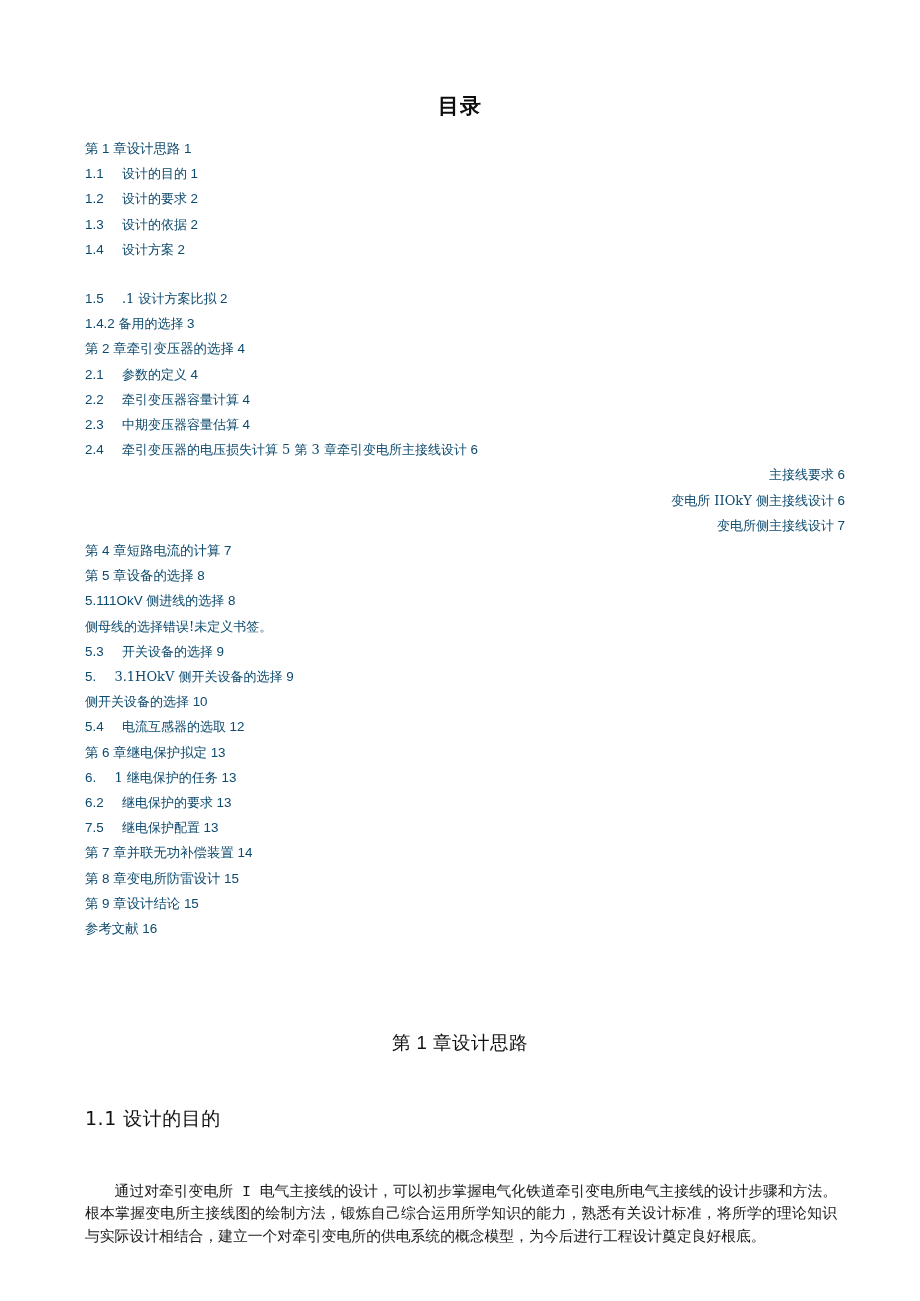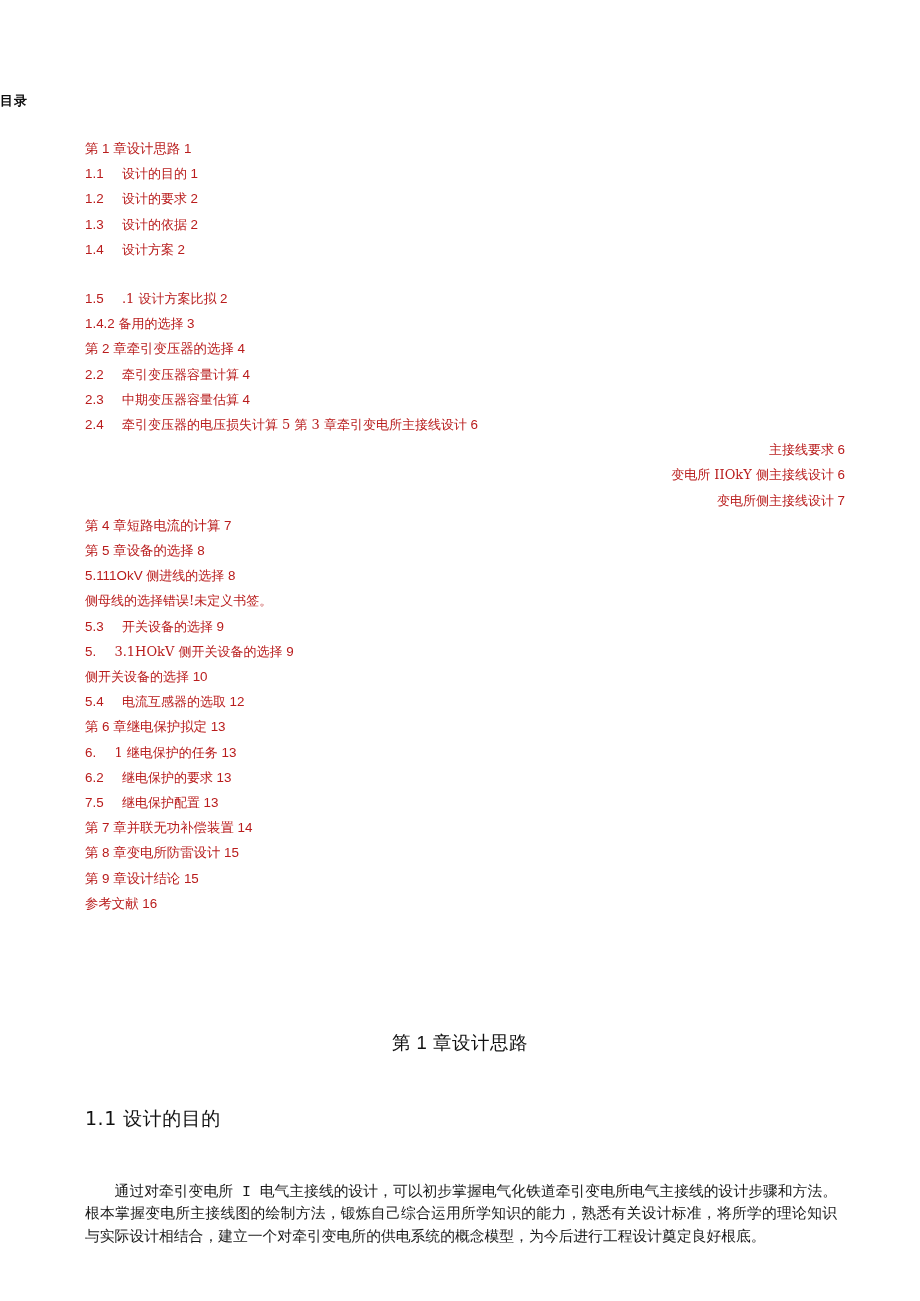--- a/index.html
+++ b/index.html
@@ -23,39 +23,40 @@
     height: 1301px;
     background: #ffffff;
   }
 
   
   .toc-title {
     position: absolute;
     left: 0;
     top: 92px;
     width: 920px;
+    text-align: center;
     font-family: "Liberation Sans", "DejaVu Sans", sans-serif;
     font-weight: bold;
-    font-size: 13px;
+    font-size: 21px;
     letter-spacing: 1px;
     color: #0d0d0d;
   }
 
   
   .toc {
     position: absolute;
     left: 85px;
     top: 136px;
     width: 760px;
   }
   .toc-entry {
     font-size: 14.6px;
     line-height: 25.2px;
     white-space: pre;
-    color: #b91c1c;
+    color: #0c4a6e;
   }
   .toc-entry.gap-before {
     margin-top: 24px;
   }
   .toc-entry.indent-1 {
     padding-left: 22px;
     text-align: right;
   }
   .toc-entry .num {
     font-family: "Liberation Sans", "DejaVu Sans", sans-serif;
@@ -119,20 +120,21 @@
 
   <div class="toc" id="toc-list">
       <div class="toc-entry"><span class="num">第 1 章设计思路</span><span> </span><span class="pg">1</span></div>
       <div class="toc-entry"><span class="num">1.1</span><span>     </span><span class="txt">设计的目的</span><span> </span><span class="pg">1</span></div>
       <div class="toc-entry"><span class="num">1.2</span><span>     </span><span class="txt">设计的要求</span><span> </span><span class="pg">2</span></div>
       <div class="toc-entry"><span class="num">1.3</span><span>     </span><span class="txt">设计的依据</span><span> </span><span class="pg">2</span></div>
       <div class="toc-entry"><span class="num">1.4</span><span>     </span><span class="txt">设计方案</span><span> </span><span class="pg">2</span></div>
       <div class="toc-entry gap-before"><span class="num">1.5</span><span>     </span><span class="txt">.1 设计方案比拟</span><span> </span><span class="pg">2</span></div>
       <div class="toc-entry"><span class="num">1.4.2</span><span> </span><span class="txt">备用的选择</span><span> </span><span class="pg">3</span></div>
       <div class="toc-entry"><span class="num">第 2 章牵引变压器的选择</span><span> </span><span class="pg">4</span></div>
+      <div class="toc-entry"><span class="num">2.1</span><span>     </span><span class="txt">参数的定义</span><span> </span><span class="pg">4</span></div>
       <div class="toc-entry"><span class="num">2.2</span><span>     </span><span class="txt">牵引变压器容量计算</span><span> </span><span class="pg">4</span></div>
       <div class="toc-entry"><span class="num">2.3</span><span>     </span><span class="txt">中期变压器容量估算</span><span> </span><span class="pg">4</span></div>
       <div class="toc-entry"><span class="num">2.4</span><span>     </span><span class="txt">牵引变压器的电压损失计算 5 第 3 章牵引变电所主接线设计</span><span> </span><span class="pg">6</span></div>
       <div class="toc-entry indent-1"><span class="txt">主接线要求</span><span> </span><span class="pg">6</span></div>
       <div class="toc-entry indent-1"><span class="txt">变电所 IIOkY 侧主接线设计</span><span> </span><span class="pg">6</span></div>
       <div class="toc-entry indent-1"><span class="txt">变电所侧主接线设计</span><span> </span><span class="pg">7</span></div>
       <div class="toc-entry"><span class="num">第 4 章短路电流的计算</span><span> </span><span class="pg">7</span></div>
       <div class="toc-entry"><span class="num">第 5 章设备的选择</span><span> </span><span class="pg">8</span></div>
       <div class="toc-entry"><span class="num">5.111OkV</span><span> </span><span class="txt">侧进线的选择</span><span> </span><span class="pg">8</span></div>
       <div class="toc-entry"><span class="txt">侧母线的选择错误!未定义书签。</span></div>

